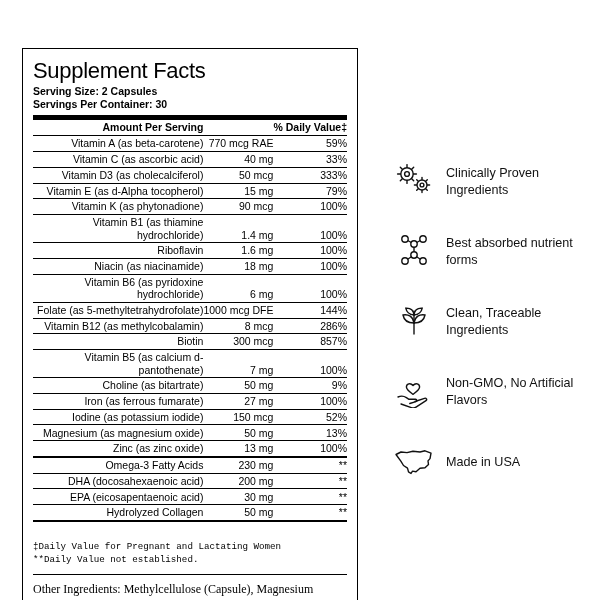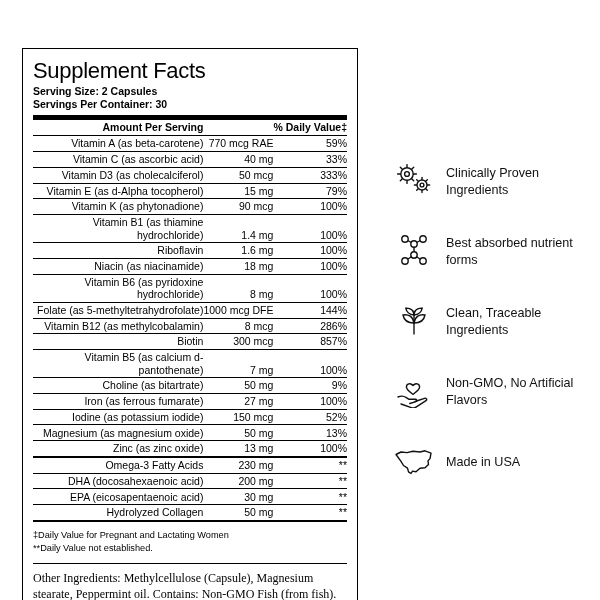--- a/index.html
+++ b/index.html
@@ -62,21 +62,22 @@
   td.name { text-align: right; }
   td.amt  { text-align: right; padding-right: 8px; white-space: nowrap; }
   td.dv   { text-align: right; width: 44px; white-space: nowrap; }
   tr.indent td.name { padding-left: 22px; }
   tr.group-top td { border-top: 2.5px solid #000; }
   tr.last td { border-bottom: 2.5px solid #000; }
 
   .footnote {
     font-size: 9.2px;
     line-height: 1.3;
-    margin-top: 8px;
+    margin-top: 19px;
+    font-family: Liberation Mono, monospace;
   }
   .footnote div { padding: 0.5px 0; }
   .other-sep {
     border-bottom: 1px solid #000;
     margin: 7px 0 6px 0;
   }
   .other {
     font-size: 12px;
     line-height: 1.38;
     font-family: Liberation Serif, serif;
@@ -165,21 +166,21 @@
             <td class="amt">1.6 mg</td>
             <td class="dv">100%</td>
           </tr>
           <tr class="">
             <td class="name">Niacin (as niacinamide)</td>
             <td class="amt">18 mg</td>
             <td class="dv">100%</td>
           </tr>
           <tr class="">
             <td class="name">Vitamin B6 (as pyridoxine hydrochloride)</td>
-            <td class="amt">8 mg</td>
+            <td class="amt">6 mg</td>
             <td class="dv">100%</td>
           </tr>
           <tr class="">
             <td class="name">Folate (as 5-methyltetrahydrofolate)</td>
             <td class="amt">1000 mcg DFE</td>
             <td class="dv">144%</td>
           </tr>
           <tr class="">
             <td class="name">Vitamin B12 (as methylcobalamin)</td>
             <td class="amt">8 mcg</td>

